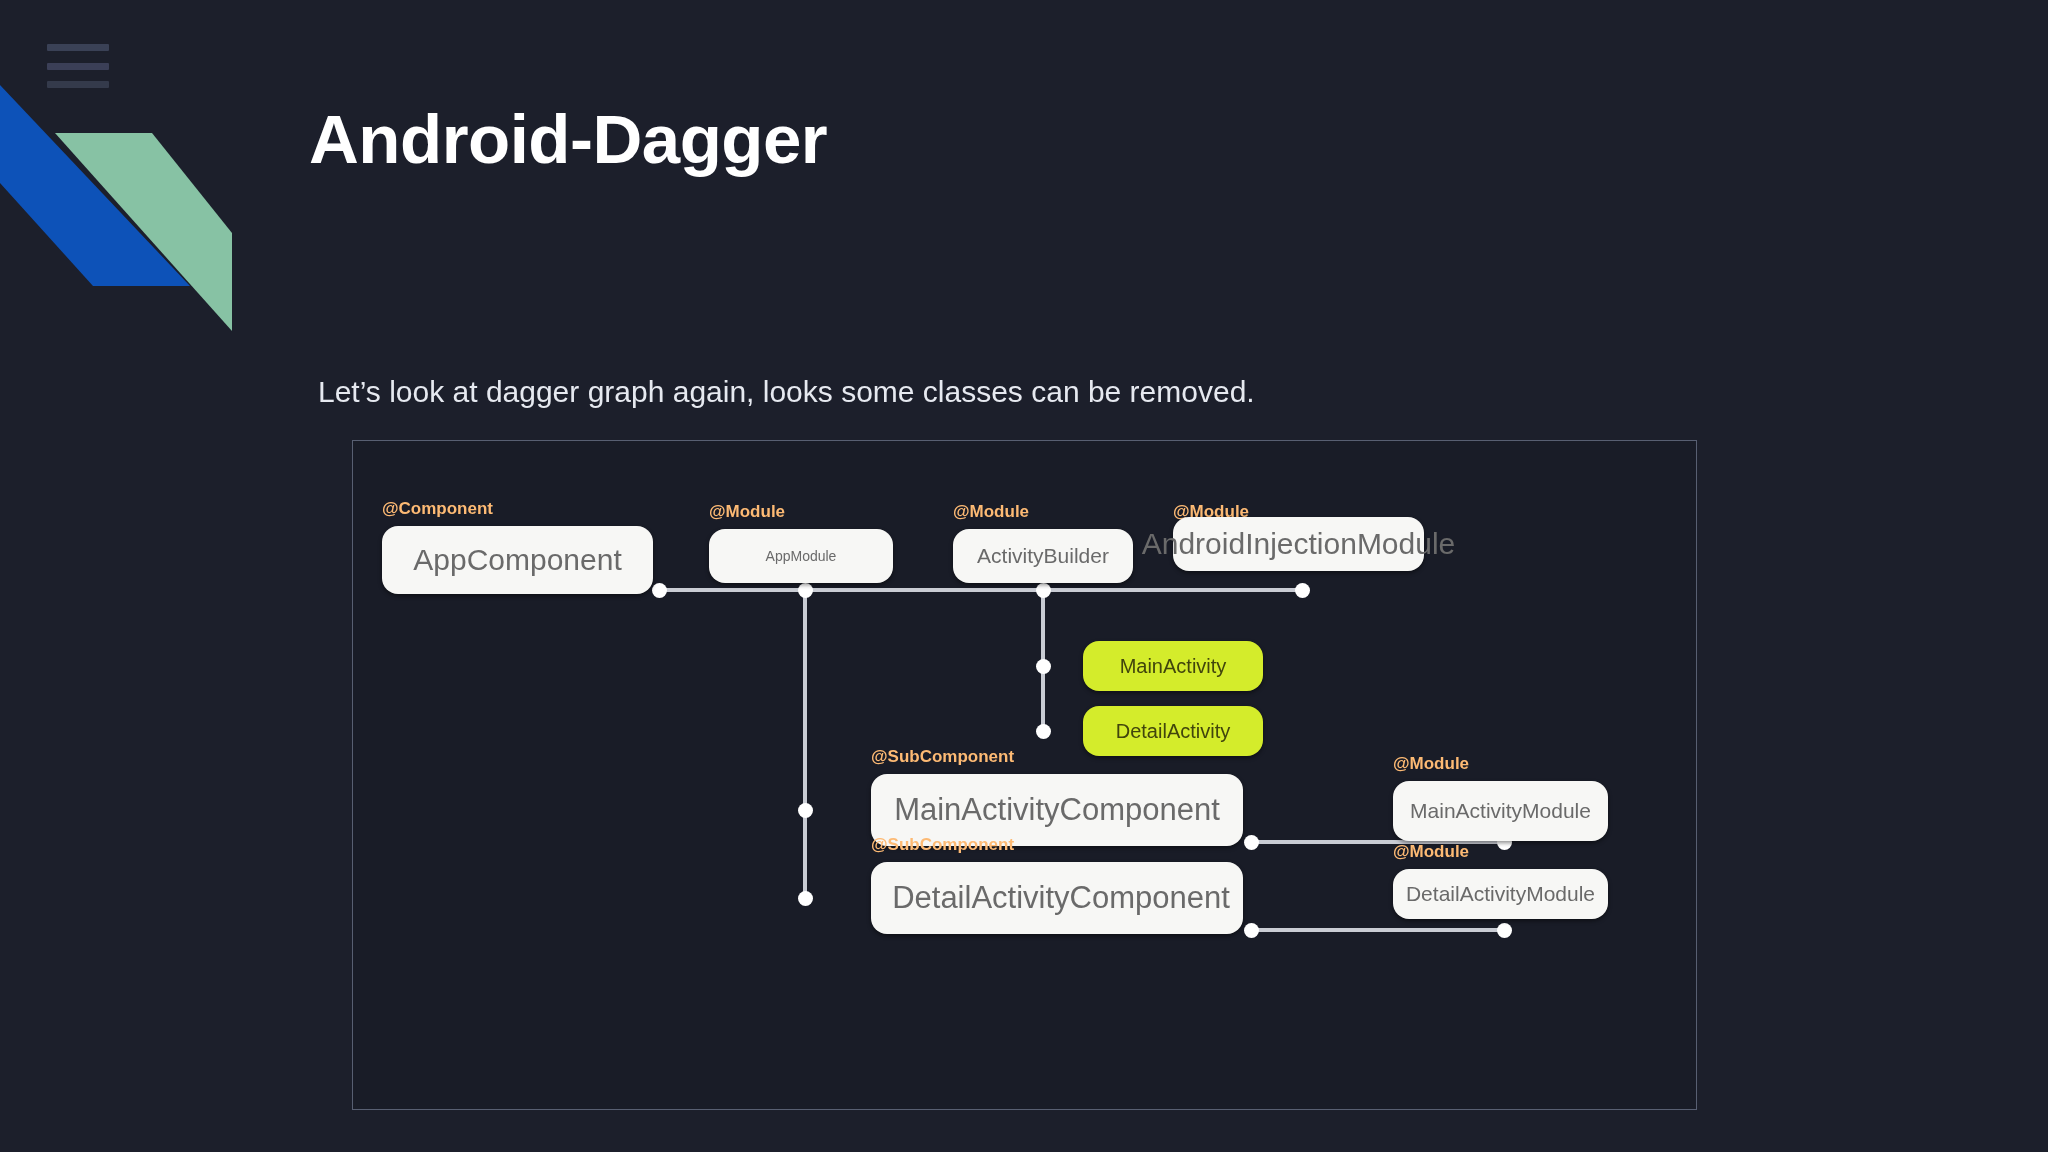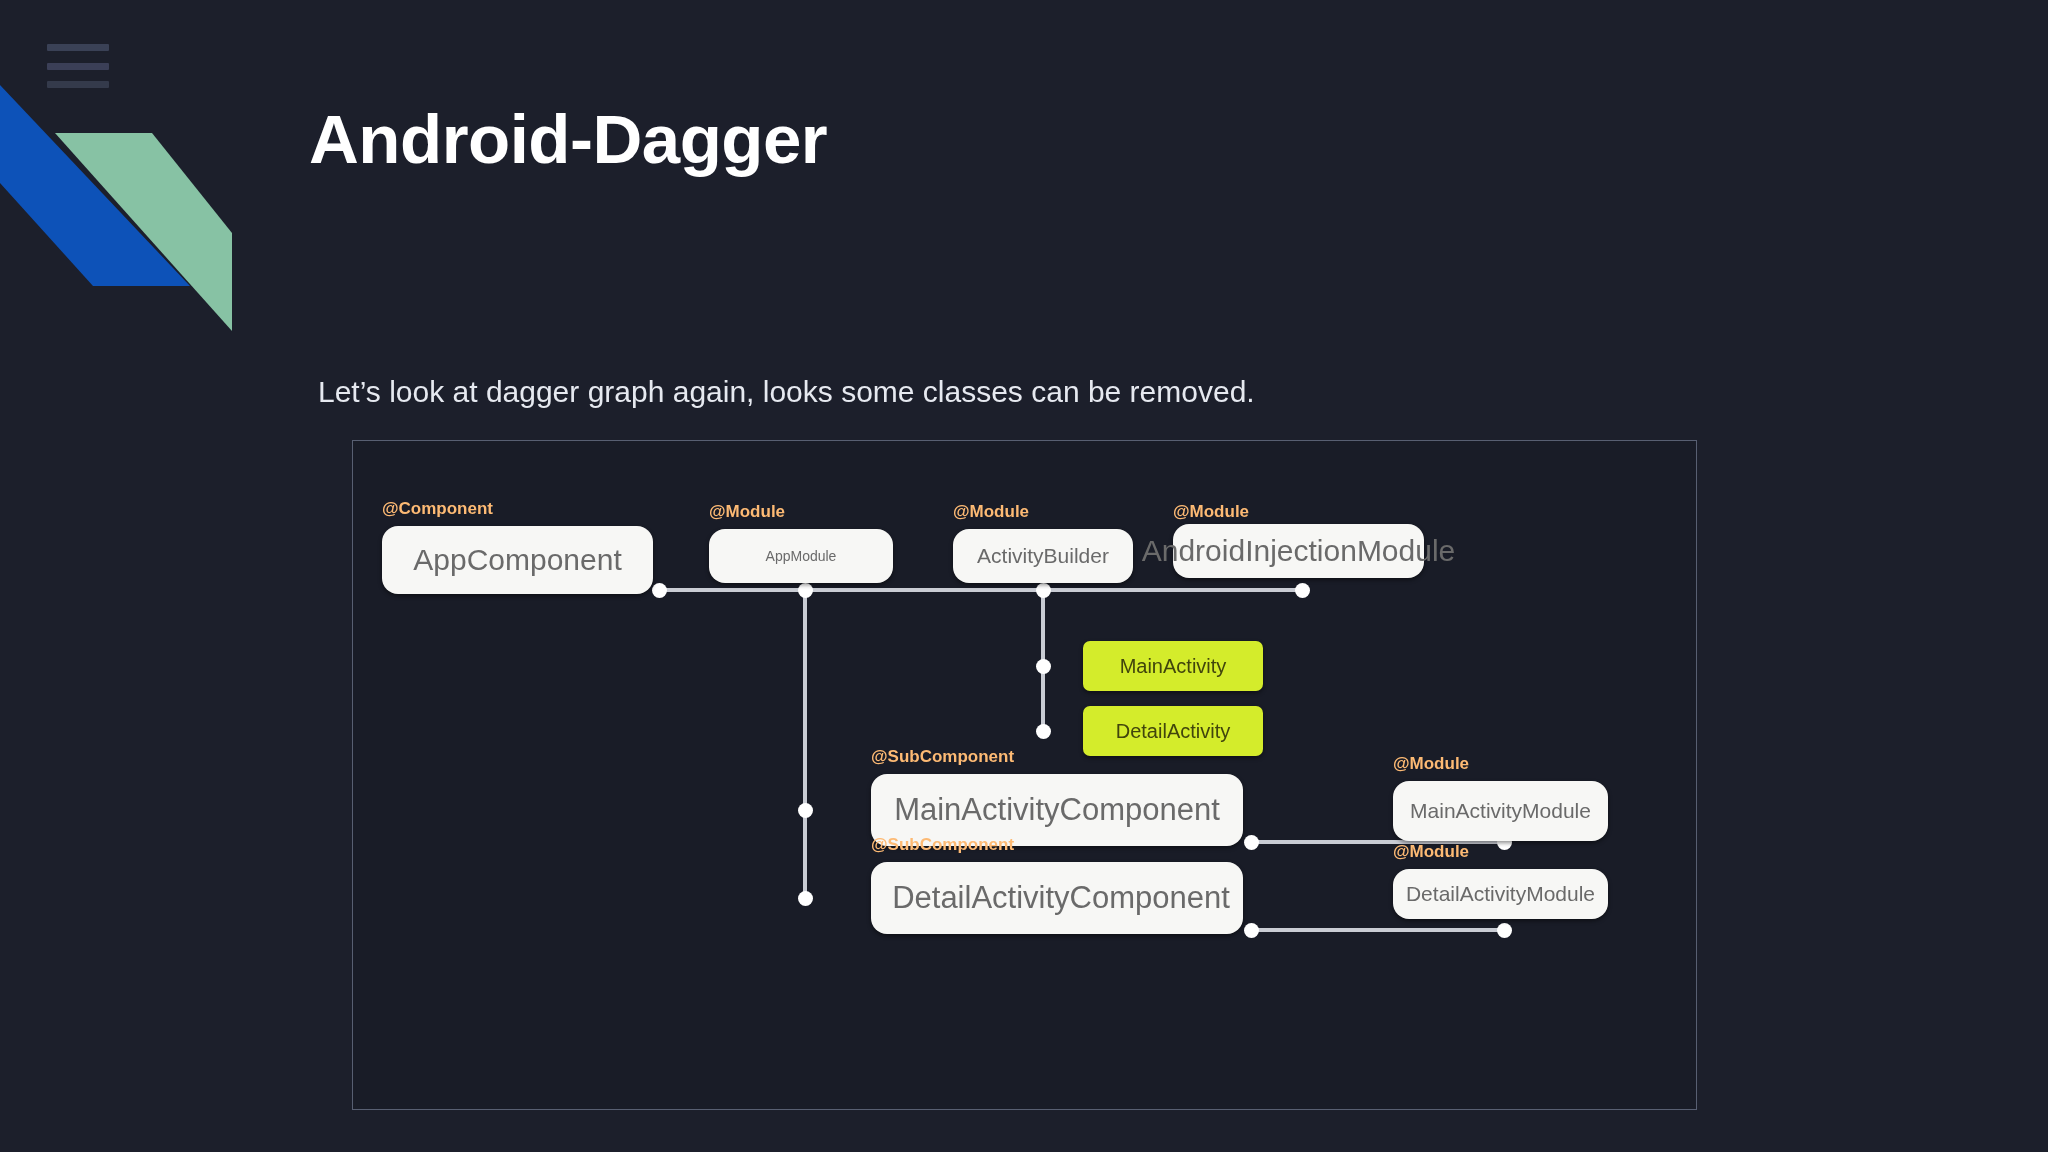--- a/index.html
+++ b/index.html
@@ -84,21 +84,21 @@
     z-index: 3;
   }
   .node.white {
     background: #f7f7f5;
     color: #6a6a6a;
     box-shadow: 0 2px 4px rgba(0,0,0,0.45);
   }
   .node.lime {
     background: #d4ec2b;
     color: #41450c;
-    border-radius: 7px;
+    border-radius: 16px;
     box-shadow: 0 2px 4px rgba(0,0,0,0.45);
   }
   .ann {
     position: absolute;
     font-size: 17px;
     font-weight: bold;
     color: #fdba74;
     white-space: nowrap;
     z-index: 3;
   }
@@ -161,21 +161,21 @@
       </div>
       <div class="ann" style="left: 356px; top: 61px;">@Module</div>
       <div class="node white" style="left: 356px; top: 88px; width: 184px; height: 54px; font-size: 14px;">
         <span>AppModule</span>
       </div>
       <div class="ann" style="left: 600px; top: 61px;">@Module</div>
       <div class="node white" style="left: 600px; top: 88px; width: 180px; height: 54px; font-size: 21px;">
         <span>ActivityBuilder</span>
       </div>
       <div class="ann" style="left: 820px; top: 61px;">@Module</div>
-      <div class="node white" style="left: 820px; top: 83px; width: 251px; height: 54px; font-size: 30px; align-items: center;">
+      <div class="node white" style="left: 820px; top: 76px; width: 251px; height: 54px; font-size: 30px; align-items: center;">
         <span>AndroidInjectionModule</span>
       </div>
       <div class="node lime" style="left: 730px; top: 200px; width: 180px; height: 50px; font-size: 20px;">
         <span>MainActivity</span>
       </div>
       <div class="node lime" style="left: 730px; top: 265px; width: 180px; height: 50px; font-size: 20px;">
         <span>DetailActivity</span>
       </div>
       <div class="ann" style="left: 518px; top: 306px;">@SubComponent</div>
       <div class="node white" style="left: 518px; top: 333px; width: 372px; height: 72px; font-size: 31px; align-items: center;">

